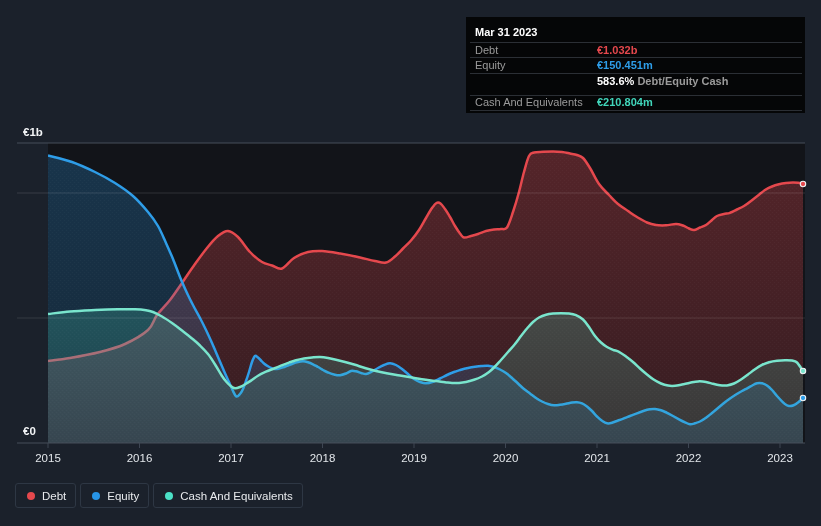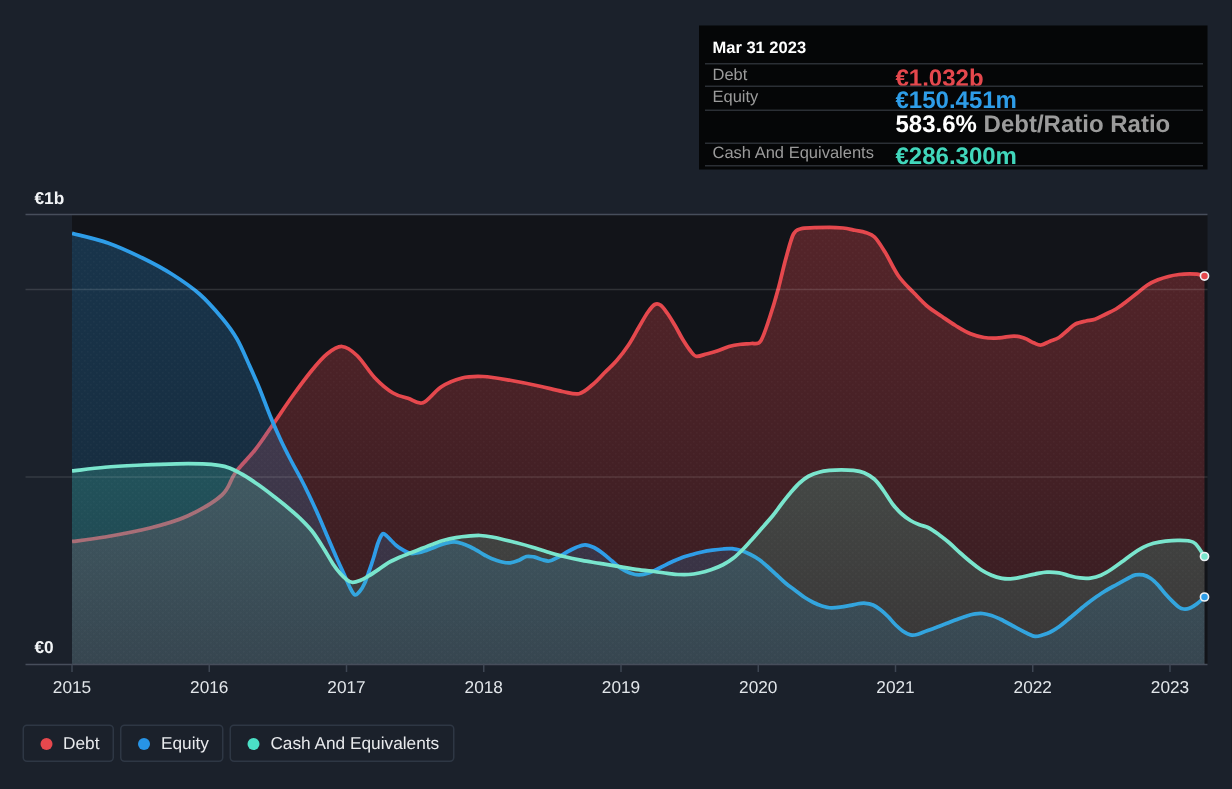--- a/index.html
+++ b/index.html
@@ -4,21 +4,21 @@
 * { margin:0; padding:0; box-sizing:border-box; }
 html,body { width:821px; height:526px; background:#1b212b; overflow:hidden;
   font-family:"Liberation Sans", sans-serif; }
 #wrap { position:relative; width:821px; height:526px; }
 #chart { position:absolute; left:0; top:0; }
 #tooltip { position:absolute; left:466px; top:17px; width:339px; height:96px;
   background:#050607; }
 #tooltip .ttl { position:absolute; left:9px; top:8.5px; font-size:11px; font-weight:bold; color:#fff; }
 .hr { position:absolute; left:4px; right:3px; height:1px; background:#2b2f35; }
 .lab { position:absolute; left:9px; font-size:11px; color:#9b9b9b; }
-.val { position:absolute; left:131px; font-size:16px; font-weight:bold; }
+.val { position:absolute; left:131px; font-size:11px; font-weight:bold; }
 #legend { position:absolute; left:15px; top:483px; height:25px; display:flex; gap:4px; }
 .lbox { height:25px; border:1px solid #2e3744; border-radius:3px; display:flex;
   align-items:center; padding:0 9px 0 11px; }
 .dot { width:8px; height:8px; border-radius:50%; margin-right:7px; }
 .ltxt { font-size:11.5px; color:#e8eaed; }
 </style></head>
 <body>
 <div id="wrap">
 <div id="chart"><svg width="821" height="526" viewBox="0 0 821 526" xmlns="http://www.w3.org/2000/svg">
 <defs>
@@ -85,24 +85,24 @@
 </svg></div>
 <div id="tooltip">
   <div class="ttl">Mar 31 2023</div>
   <div class="hr" style="top:25px"></div>
   <div class="lab" style="top:26.5px">Debt</div>
       <div class="val" style="top:26.5px;color:#e5484d">€1.032b</div>
   <div class="hr" style="top:40px"></div>
   <div class="lab" style="top:42.3px">Equity</div>
       <div class="val" style="top:42.3px;color:#2e9de8">€150.451m</div>
   <div class="hr" style="top:55.5px"></div>
-  <div class="val" style="top:57.7px;color:#fff">583.6% <span style="color:#9b9b9b">Debt/Ratio Ratio</span></div>
+  <div class="val" style="top:57.7px;color:#fff">583.6% <span style="color:#9b9b9b">Debt/Equity Cash</span></div>
   <div class="hr" style="top:77.5px"></div>
   <div class="lab" style="top:79.3px">Cash And Equivalents</div>
-      <div class="val" style="top:79.3px;color:#41d6bb">€286.300m</div>
+      <div class="val" style="top:79.3px;color:#41d6bb">€210.804m</div>
   <div class="hr" style="top:92.5px"></div>
 </div>
 <div id="legend">
   <div class="lbox">
         <span class="dot" style="background:#e5484d"></span>
         <span class="ltxt">Debt</span>
       </div>
   <div class="lbox">
         <span class="dot" style="background:#2794e6"></span>
         <span class="ltxt">Equity</span>

